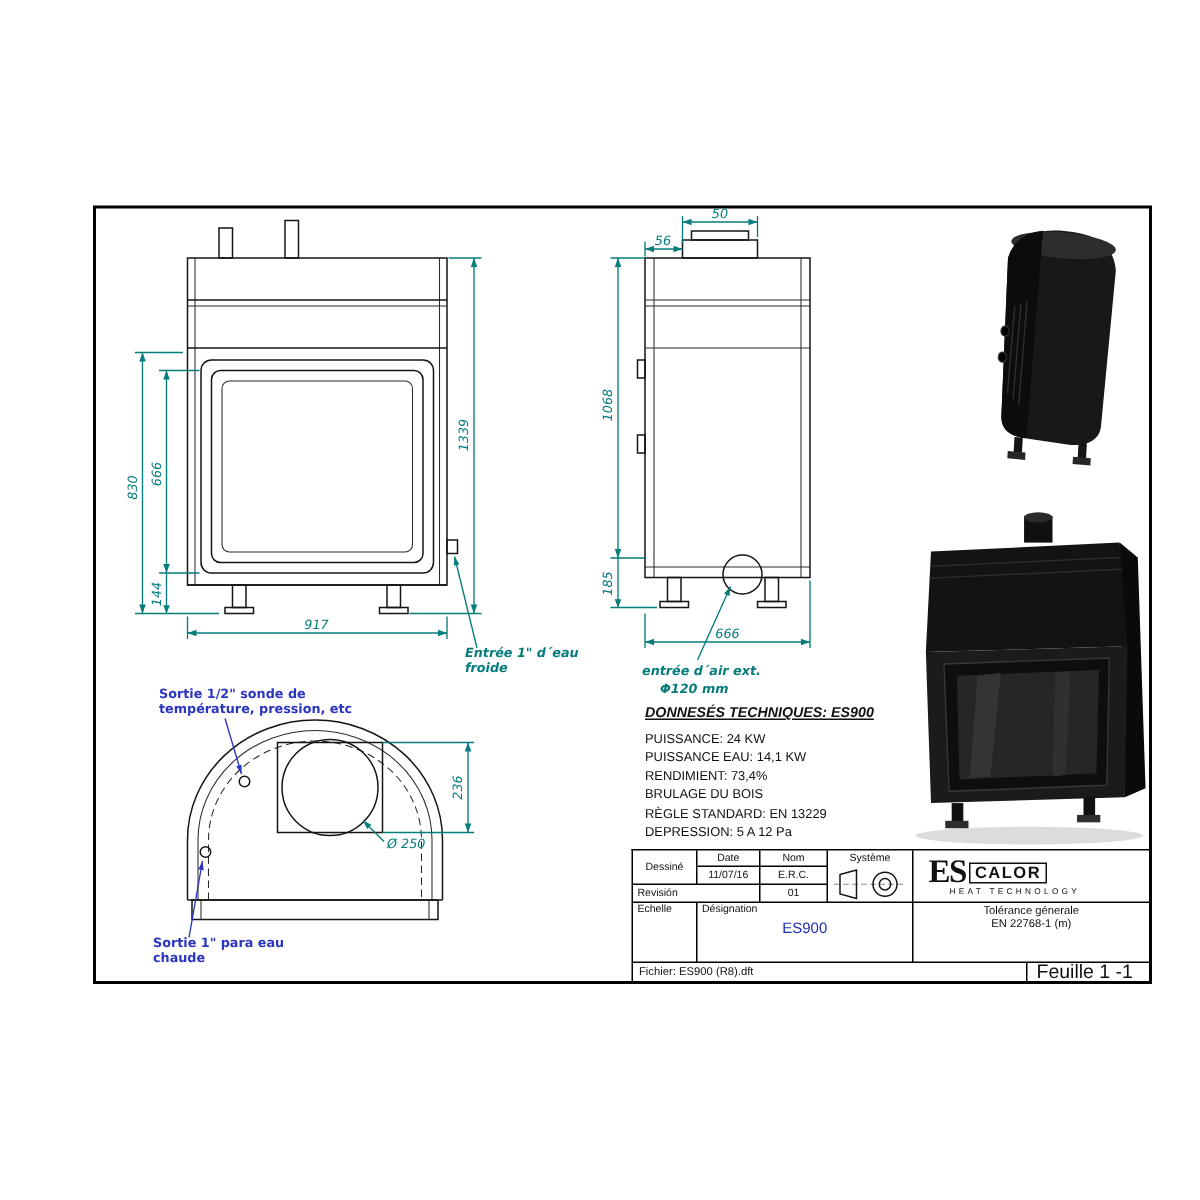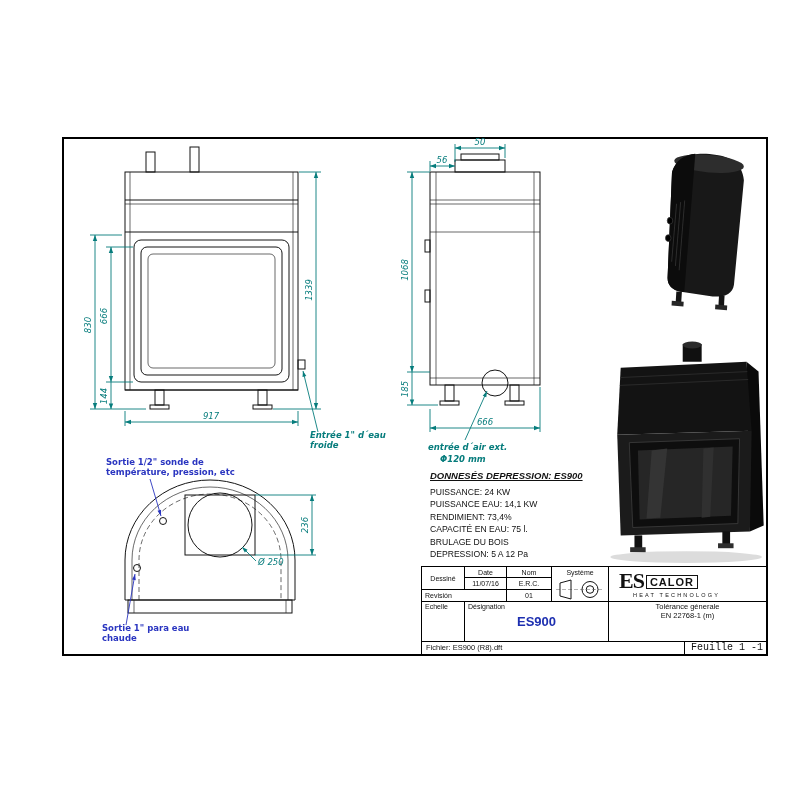--- a/index.html
+++ b/index.html
@@ -26,26 +26,26 @@
           border-top:1.5px solid #000;border-left:1.5px solid #000;box-sizing:border-box;
           background:#fff;font-family:"Liberation Sans", sans-serif;color:#111;margin-left:12px;}
   .tb-grid{display:grid;grid-template-columns:43px 42px 45px 57px 1fr;
            grid-template-rows:11px 12px 12px 40px;height:75px;}
   .cell{position:relative;font-size:7px;overflow:hidden;box-sizing:border-box;}
   .br{border-right:1px solid #000;}
   .bb{border-bottom:1px solid #000;}
   .cc{display:flex;align-items:center;justify-content:center;}
   .lab-corner{position:absolute;left:3px;top:1px;font-size:7px;}
   .val-center{position:absolute;left:0;right:0;top:12px;text-align:center;}
-  .des-val{font-weight:bold;font-size:13px;color:#1d2fb0;}
+  .des-val{font-weight:normal;font-size:10px;color:#1d2fb0;}
   .tol{display:flex;flex-direction:column;align-items:center;justify-content:flex-start;
        font-size:7.5px;line-height:9px;}
   .tb-bottom{display:flex;height:13px;border-top:0;}
   .fich{width:263px;font-size:7.5px;line-height:12px;padding-left:4px;box-sizing:border-box;}
-  .feui{flex:1;font-size:10px;line-height:12px;padding-left:6px;box-sizing:border-box;font-family:Liberation Mono, monospace;}
+  .feui{flex:1;font-size:13px;line-height:12px;padding-left:6px;box-sizing:border-box;}
   
   .logo{display:flex;flex-direction:column;align-items:flex-start;justify-content:center;
         height:100%;padding-left:10px;box-sizing:border-box;}
   .logo-row{display:flex;align-items:flex-end;}
   .logo-es{font:bold 22px "Liberation Serif", serif;line-height:20px;letter-spacing:-1px;}
   .logo-calor{font:bold 11px "Liberation Sans", sans-serif;letter-spacing:1px;
               border:1px solid #111;padding:0 3px;margin-left:2px;margin-bottom:2px;}
   .logo-tag{font:5.5px "Liberation Sans", sans-serif;letter-spacing:2.2px;margin-top:1px;margin-left:14px;}
 </style>
 </head>
@@ -293,23 +293,23 @@
     <path d="M44,110 L154,106 L152,176 L46,180 Z" fill="#262626"></path>
     <path d="M60,110 L78,108 L70,178 L54,179 Z" fill="#343434"></path>
     <path d="M120,108 L132,107 L128,177 L118,178 Z" fill="#303030"></path>
     <rect x="40" y="196" width="9" height="14" fill="#101010"></rect>
     <rect x="142" y="192" width="9" height="14" fill="#101010"></rect>
     <rect x="35" y="208" width="18" height="5" fill="#2e2e2e"></rect>
     <rect x="137" y="204" width="18" height="5" fill="#2e2e2e"></rect>
   </svg>
 
   <div id="techdata">
-    <div class="tt">DONNESÉS DEPRESSION: ES900</div>
+    <div class="tt">DONNESÉS TECHNIQUES: ES900</div>
     <div class="list">
       <div class="tl">PUISSANCE: 24 KW</div>
       <div class="tl">PUISSANCE EAU: 14,1 KW</div>
       <div class="tl">RENDIMIENT: 73,4%</div>
-      <div class="tl">CAPACITÉ EN EAU: 75 l.</div>
       <div class="tl">BRULAGE DU BOIS</div>
+      <div class="tl">RÈGLE STANDARD: EN 13229</div>
       <div class="tl">DEPRESSION: 5 A 12 Pa</div>
     </div>
   </div>
 </div>
 
 </body></html>

